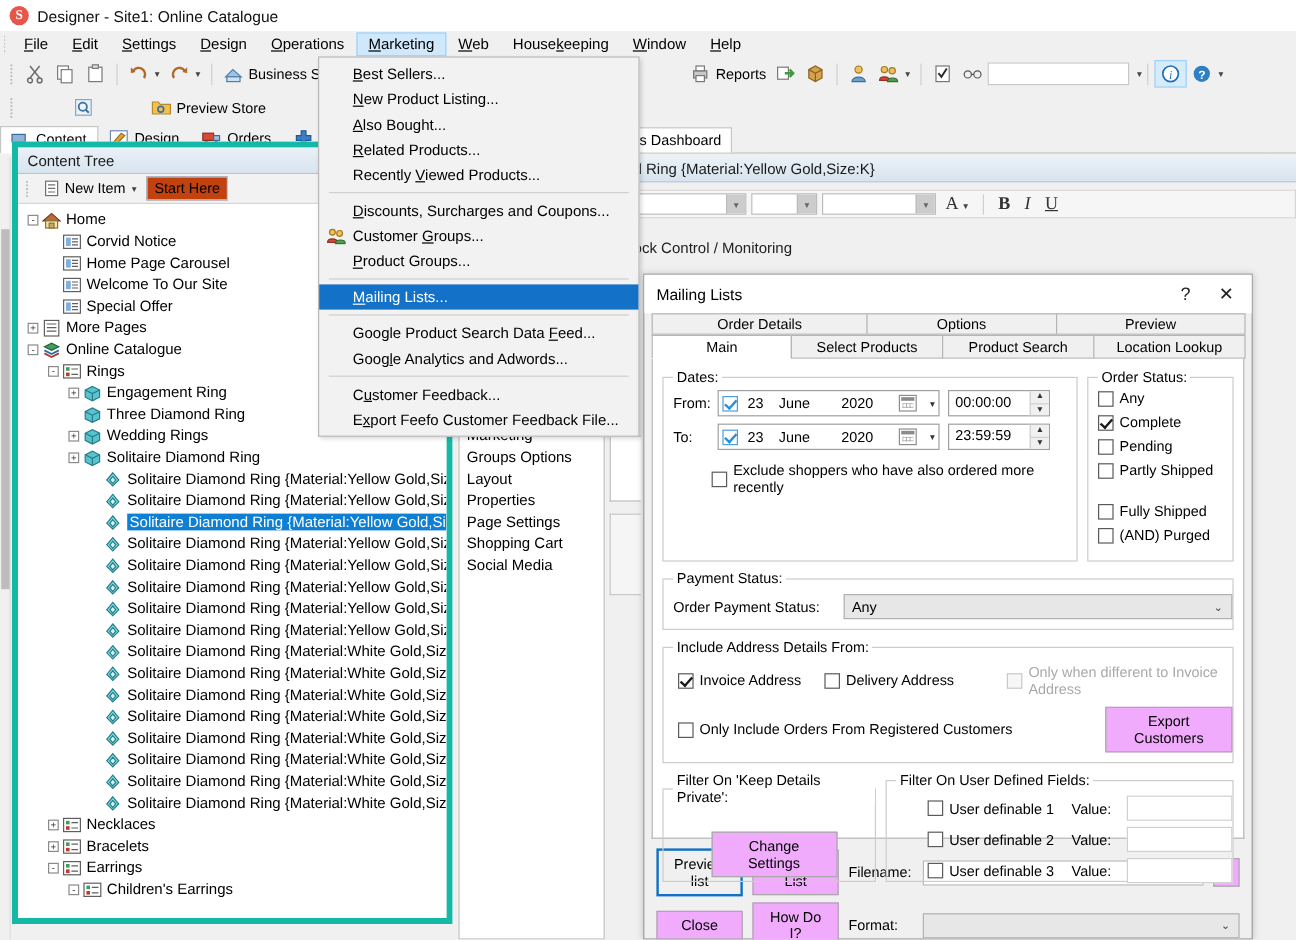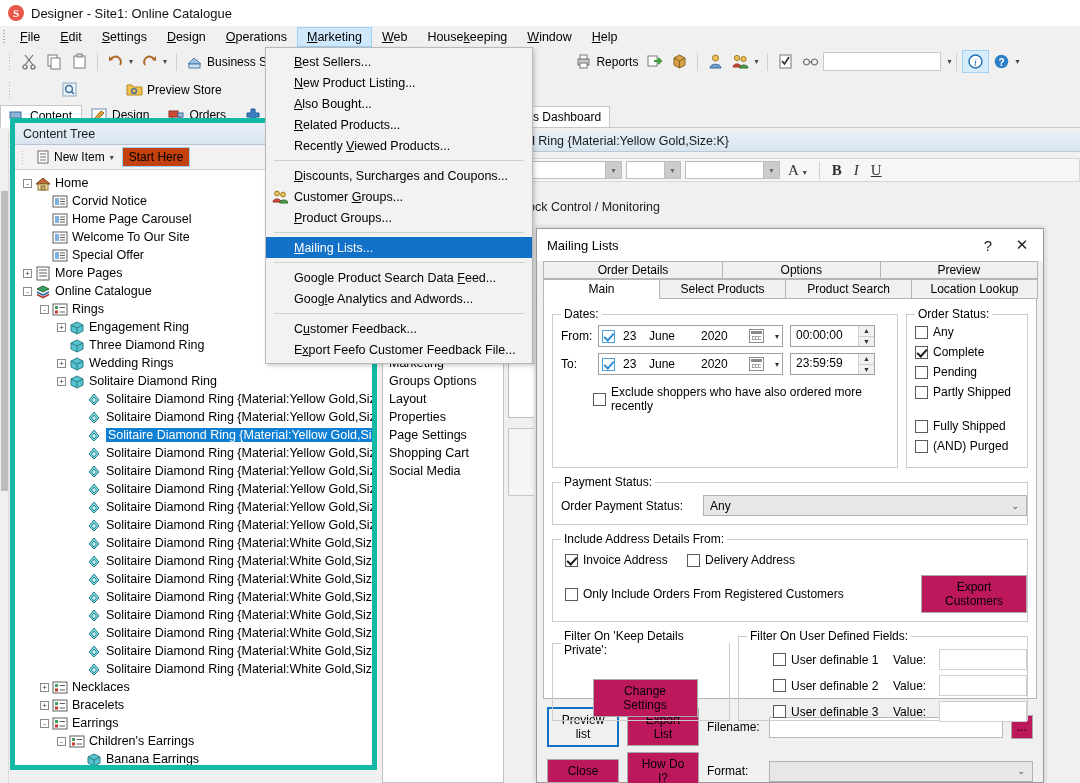--- a/index.html
+++ b/index.html
@@ -303,21 +303,21 @@
   .spin div:last-child { border-bottom: none; }
 
   .combo {
     height: 21px; background: #e7e7e7; border: 1px solid #b2b2b2;
     display: flex; align-items: center; padding-left: 6px; font-size: 12px;
     position: relative;
   }
   .combo .ca { position: absolute; right: 7px; font-size: 9px; color: #444; }
 
   .btn {
-    background: #be185d; border: 1px solid #a9a9a9; font-size: 12px;
+    background: #f0abfc; border: 1px solid #a9a9a9; font-size: 12px;
     padding: 4px 9px; cursor: default; text-align: center;
   }
   .btn.default { border: 2px solid #1070c4; background: #f0f0f0; }
   .txtfield { height: 21px; background: #fff; border: 1px solid #b9b9b9; }
   .txtfield.dim { background: #fff; border-color: #d0d0d0; }
 
   .dlg-footer { padding: 8px 10px 0 10px; }
   .foot-row { display: flex; align-items: center; gap: 8px; margin-bottom: 5px; }
 </style>
 </head>
@@ -863,28 +863,20 @@
         <div class="tnode" style="padding-left: 42px;">
           <span class="texp">-</span>
           <span class="ticon"><svg width="16" height="15" viewBox="0 0 16 15">
               <rect x="1" y="2" width="14" height="11" fill="#fff" stroke="#5f5f5f"></rect>
               <rect x="3" y="4" width="3" height="3" fill="#3f9e5e"></rect>
               <rect x="3" y="8.5" width="3" height="3" fill="#c0392b"></rect>
               <line x1="7.5" y1="5.5" x2="13" y2="5.5" stroke="#5f5f5f"></line>
               <line x1="7.5" y1="10" x2="13" y2="10" stroke="#5f5f5f"></line>
             </svg></span>
           <span class="tlabel">Children's Earrings</span>
-        </div>
-        <div class="tnode" style="padding-left: 59px;">
-          <span class="texp none"></span>
-          <span class="ticon"><svg width="16" height="15" viewBox="0 0 16 15">
-              <path d="M2 5 L8 2 L14 5 L14 11 L8 14 L2 11 Z" fill="#56c3cf" stroke="#2a7c86"></path>
-              <path d="M2 5 L8 8 L14 5 M8 8 L8 14" fill="none" stroke="#2a7c86"></path>
-            </svg></span>
-          <span class="tlabel">Banana Earrings</span>
         </div>
       </div>
   </div>
 
   <div class="midpanel">
     <div class="midlist" id="midlist">
         <div class="mitem">Marketing</div>
         <div class="mitem">Groups Options</div>
         <div class="mitem">Layout</div>
         <div class="mitem">Properties</div>
@@ -1102,20 +1094,24 @@
       <fieldset class="grp">
         <legend>Include Address Details From:</legend>
         <div style="display:flex; align-items:center; margin:3px 0 8px 4px;">
           <label class="cbx on" style="flex:0 0 122px">
             <span class="box"></span>
               <span>Invoice Address</span>
           </label>
           <label class="cbx" style="flex:0 0 152px">
             <span class="box"></span>
               <span>Delivery Address</span>
+          </label>
+          <label class="cbx dim">
+            <span class="box"></span>
+              <span>Only when different to Invoice Address</span>
           </label>
         </div>
         <div style="display:flex; align-items:center; margin-left:4px;">
           <label class="cbx" style="flex:1">
             <span class="box"></span>
               <span>Only Include Orders From Registered Customers</span>
           </label>
           <div class="btn" style="width:106px">Export Customers</div>
         </div>
       </fieldset>

